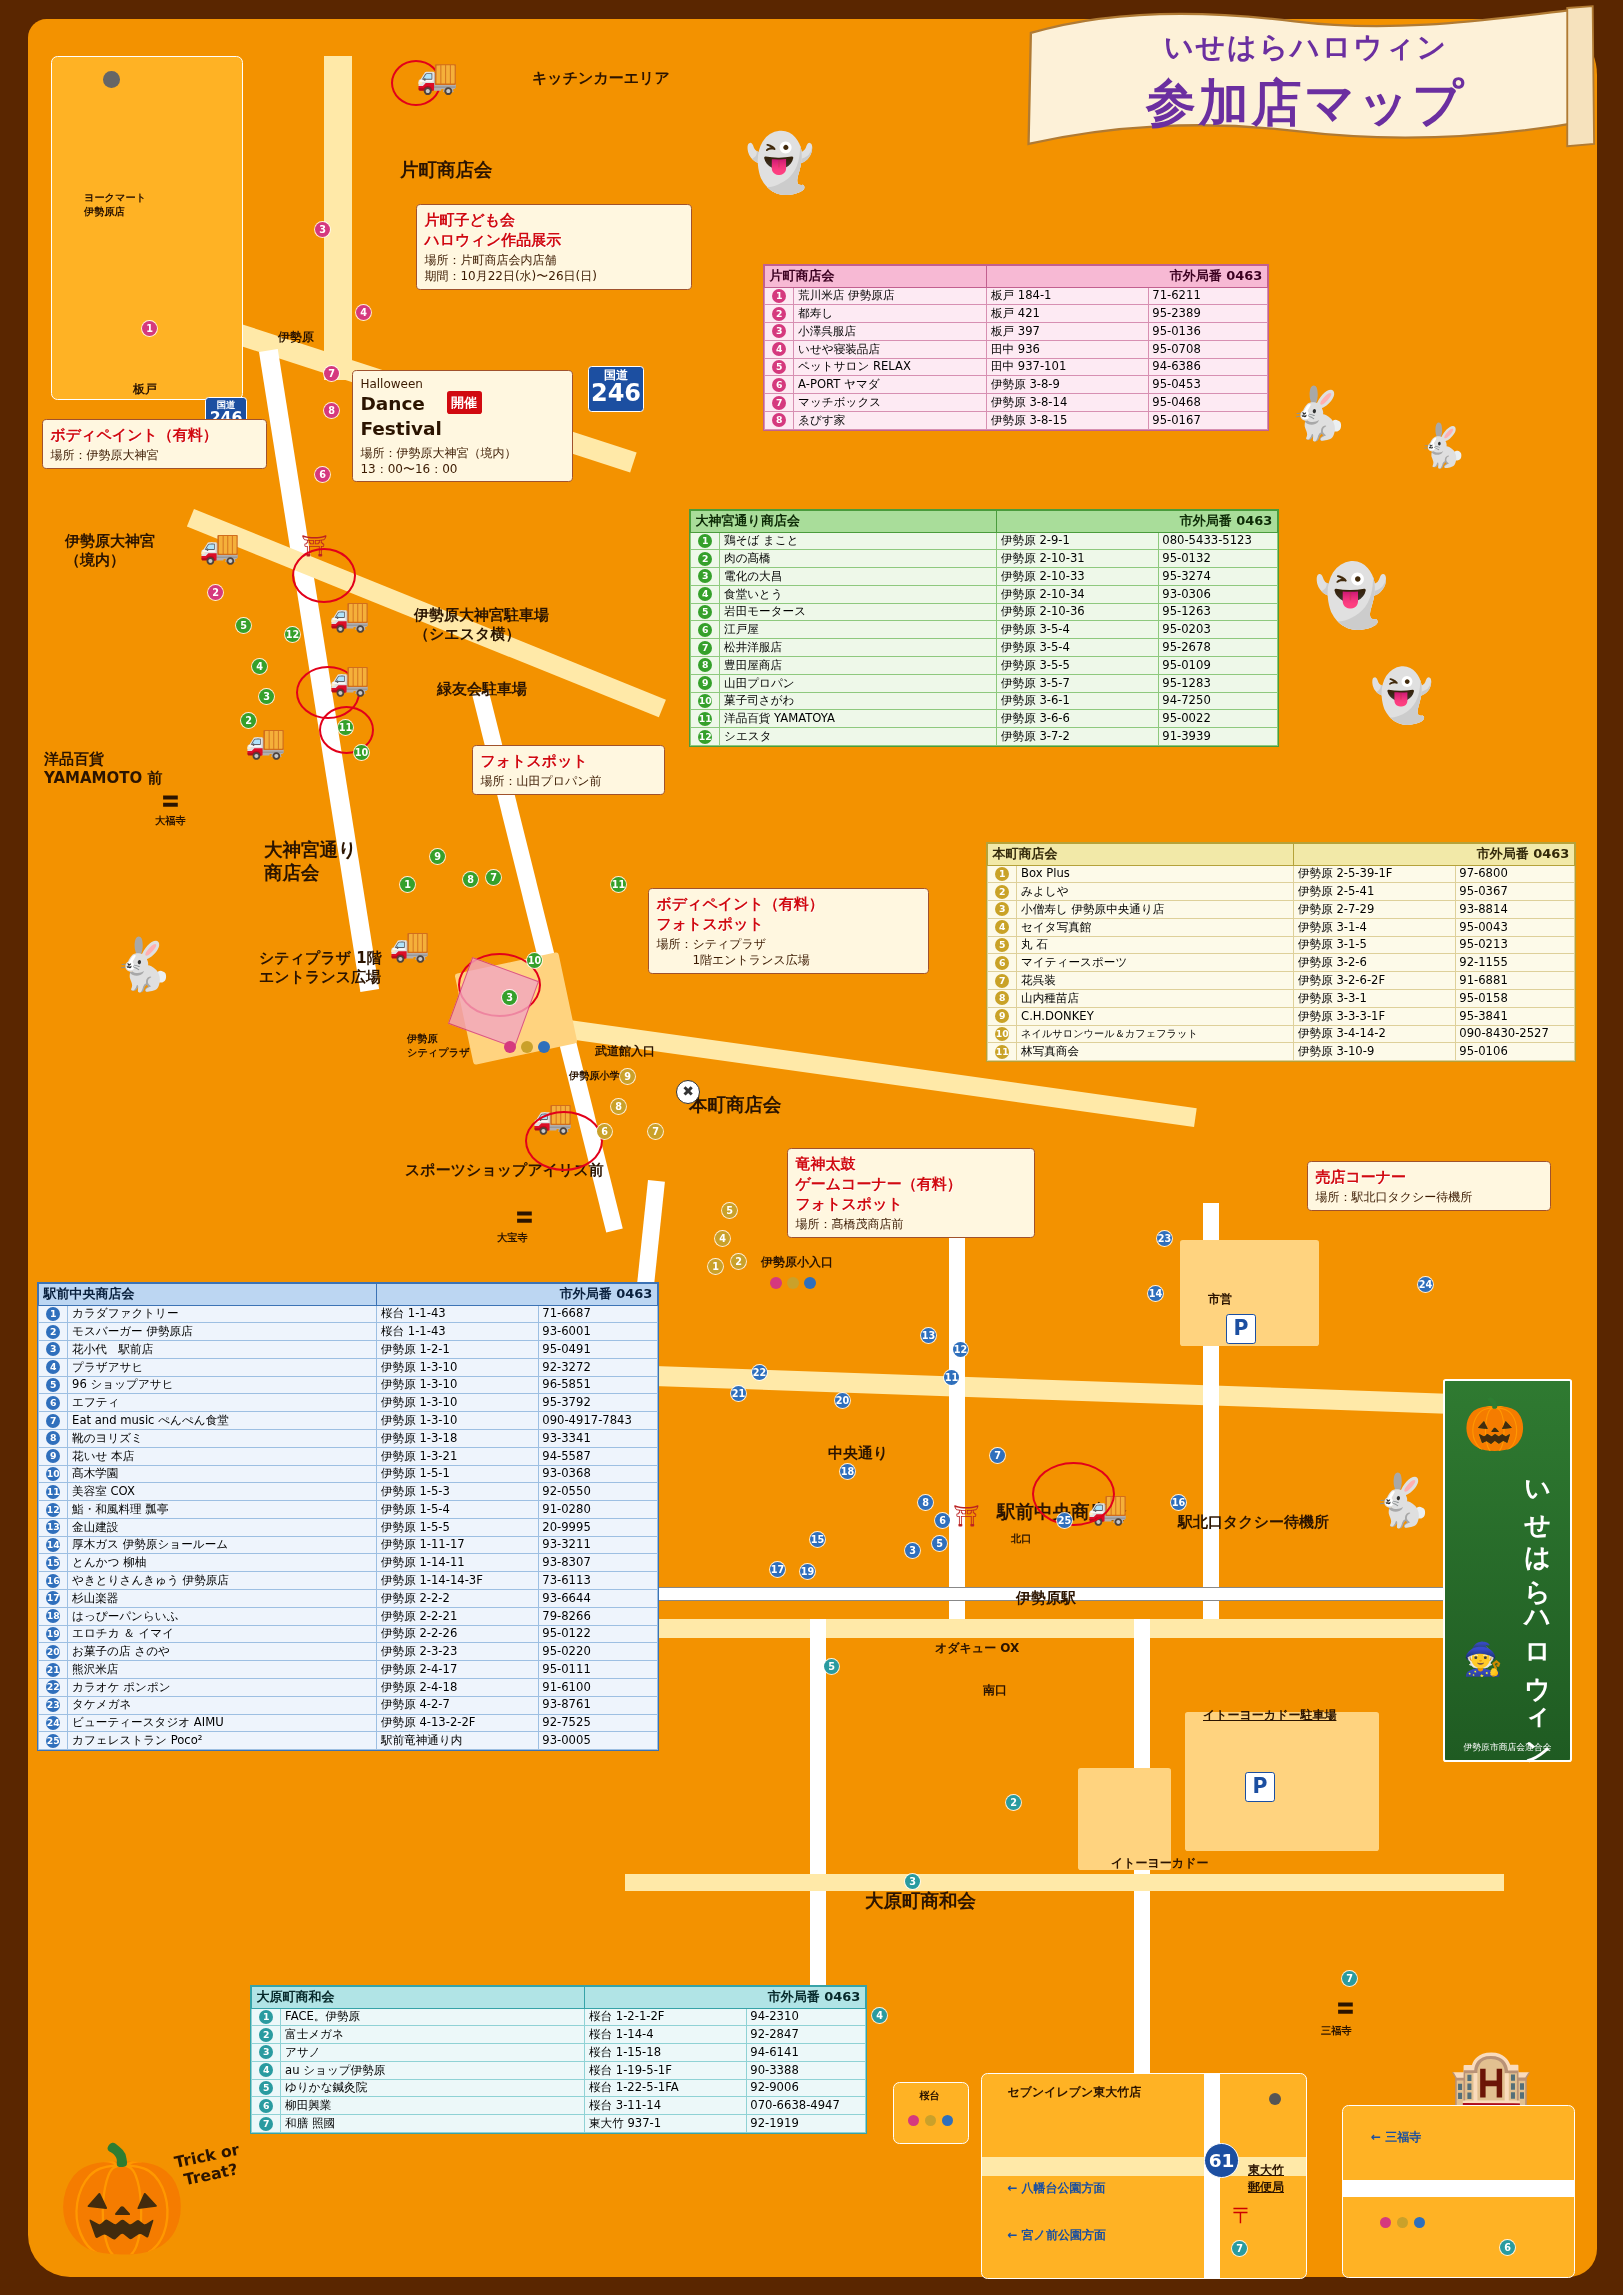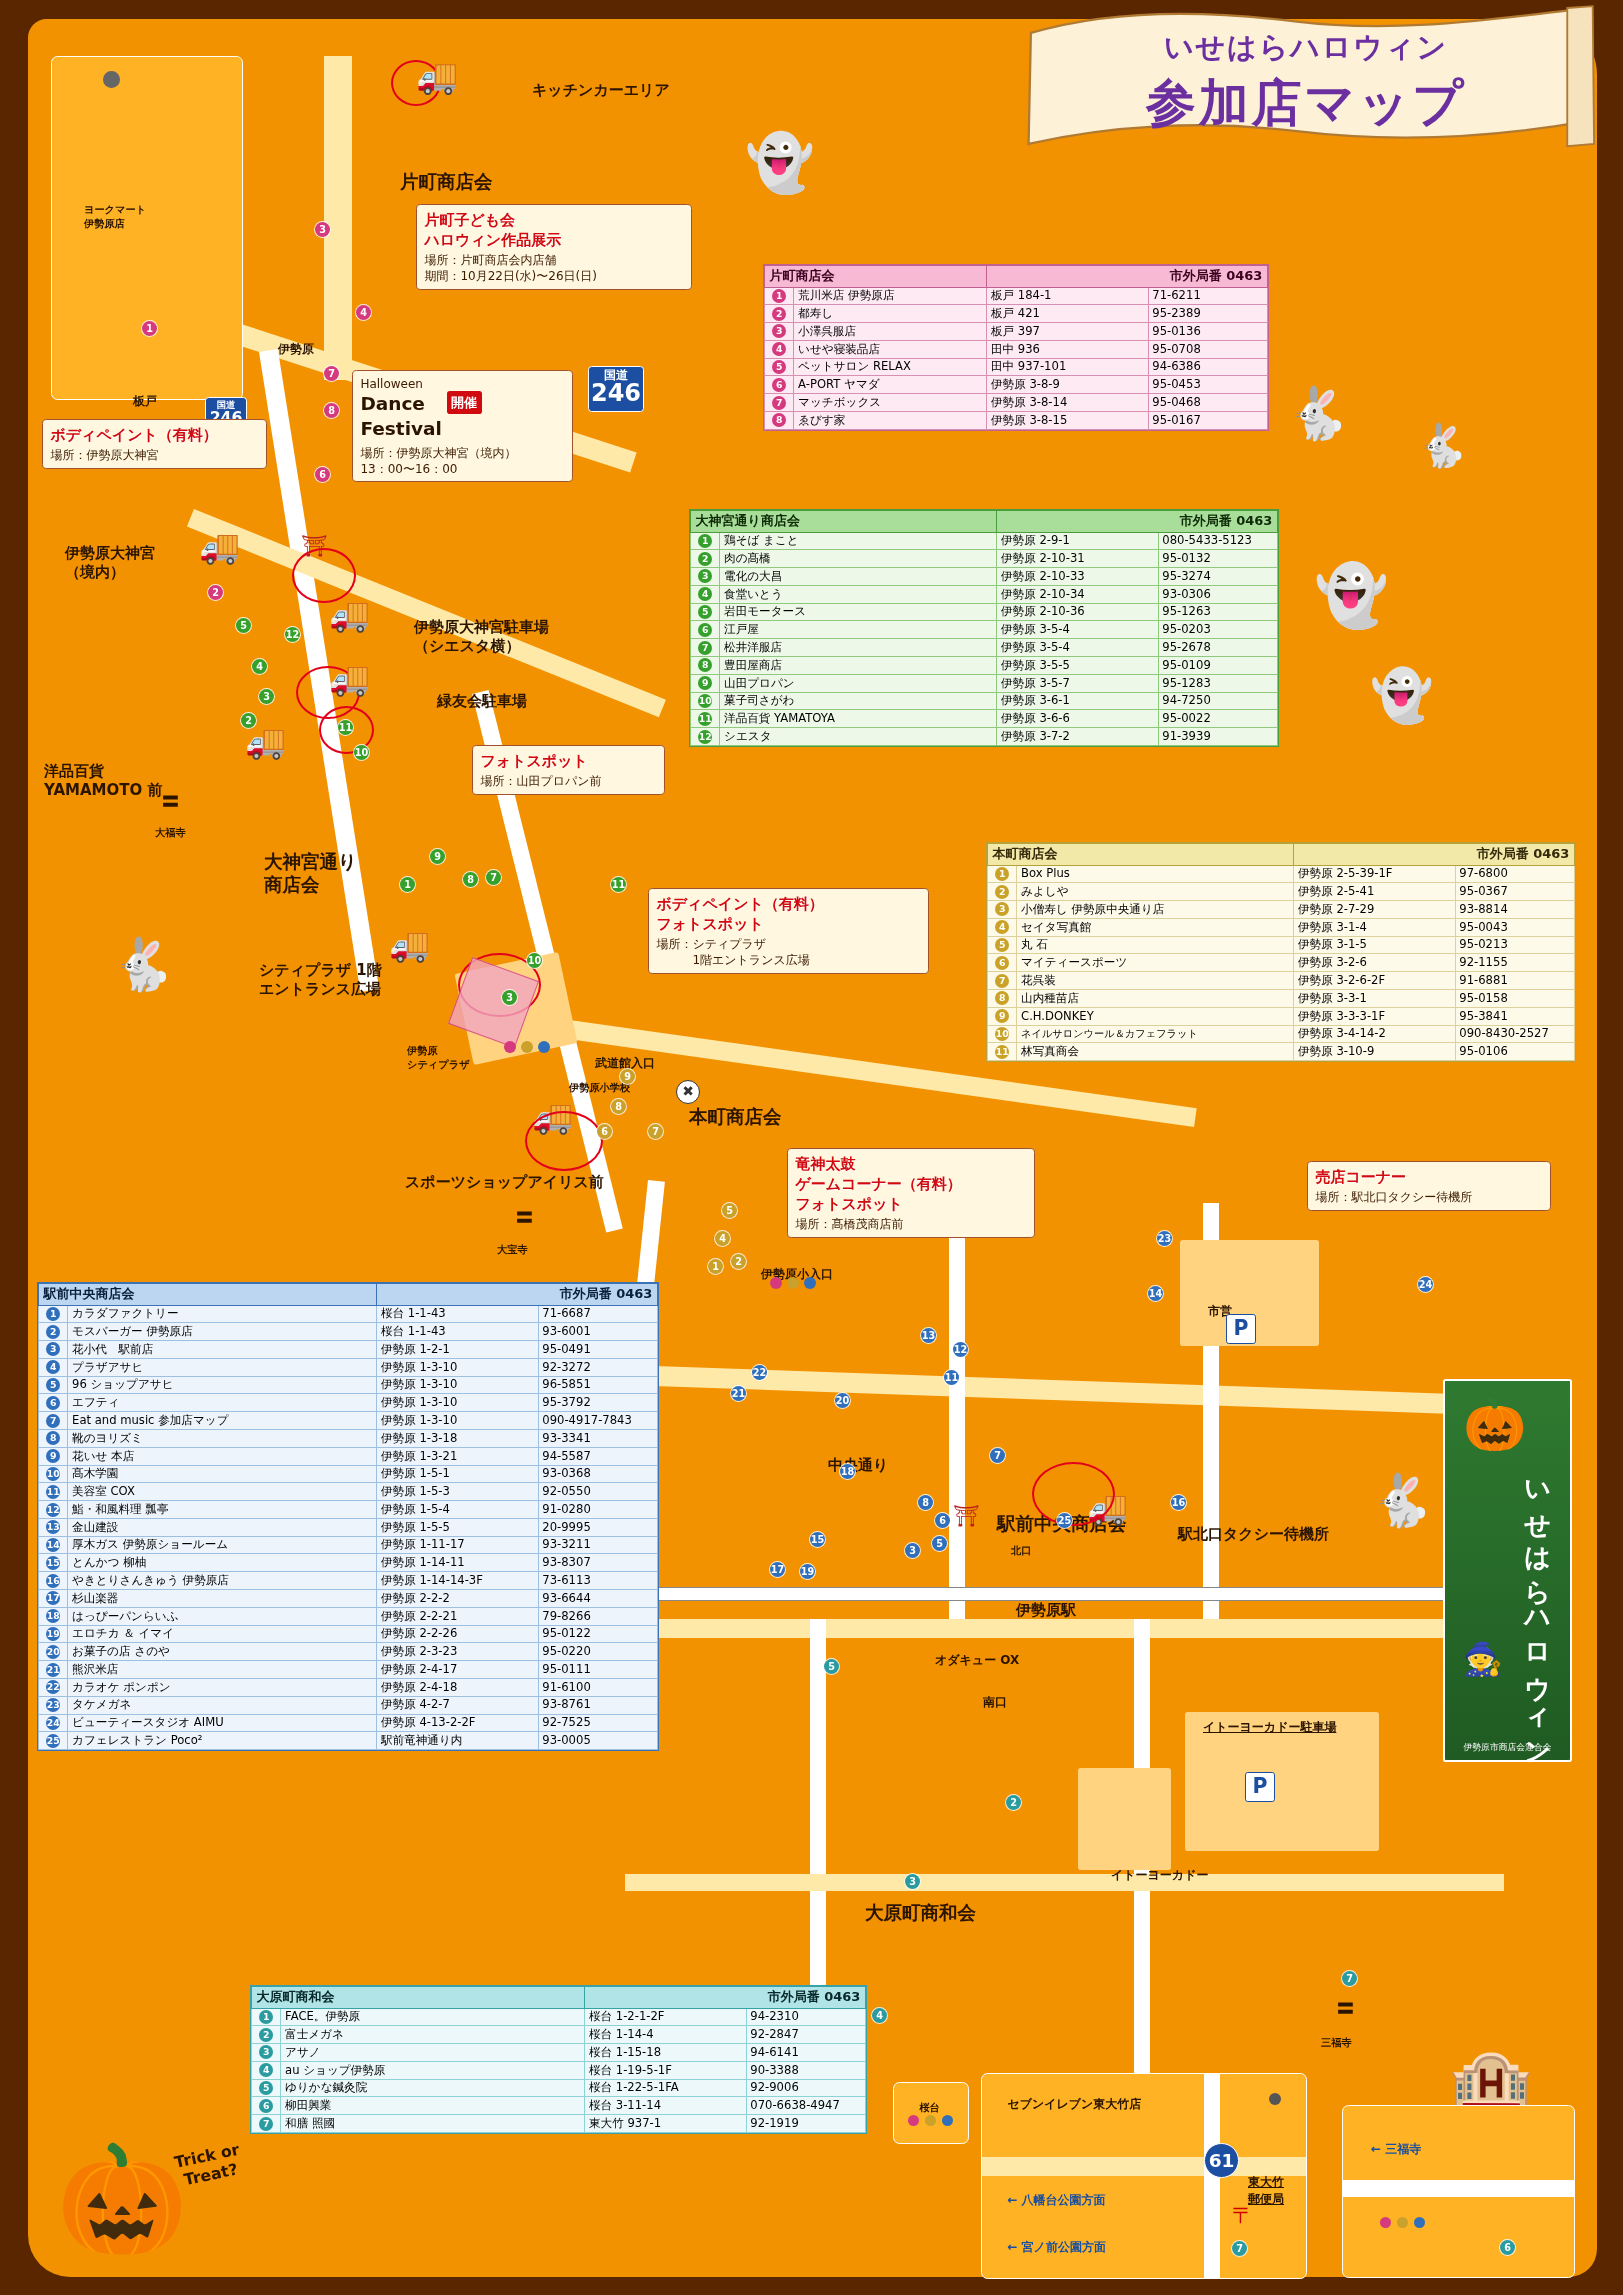--- a/index.html
+++ b/index.html
@@ -77,21 +77,21 @@
   .callout{
     position:absolute;background:#fff7e0;border:1.4px solid #a0522d;border-radius:4.6px;
     padding:4.6px 7.4px;font-size:12px;color:#3b1a00;line-height:1.35;
   }
   .callout .ttl{
     color:#d10a10;font-weight:bold;font-size:15px;display:block;margin-bottom:1.9px;
     text-shadow:0.5px 0.5px 0 #fff;
   }
 
   
-  .lbl{position:absolute;font-weight:bold;color:#2b1400;margin-top:12px;}
+  .lbl{position:absolute;font-weight:bold;color:#2b1400;}
   .lbl-big{font-size:18.5px;}
   .lbl-mid{font-size:15px;}
   .lbl-sm{font-size:12px;}
   .lbl-xs{font-size:10.2px;}
 
   
   .pin{
     position:absolute;width:15px;height:15px;border-radius:50%;
     color:#fff;font-size:9.7px;font-weight:bold;text-align:center;line-height:15px;
     box-shadow:0 0 0 0.9px rgba(255,255,255,.85);
@@ -653,21 +653,21 @@
           <td class="tel">96-5851</td>
         </tr>
     <tr>
           <td class="num"><span class="cnum c-blue">6</span></td>
           <td>エフティ</td>
           <td class="addr">伊勢原 1-3-10</td>
           <td class="tel">95-3792</td>
         </tr>
     <tr>
           <td class="num"><span class="cnum c-blue">7</span></td>
-          <td>Eat and music 参加店マップ</td>
+          <td>Eat and music ぺんぺん食堂</td>
           <td class="addr">伊勢原 1-3-10</td>
           <td class="tel">090-4917-7843</td>
         </tr>
     <tr>
           <td class="num"><span class="cnum c-blue">8</span></td>
           <td>靴のヨリズミ</td>
           <td class="addr">伊勢原 1-3-18</td>
           <td class="tel">93-3341</td>
         </tr>
     <tr>

